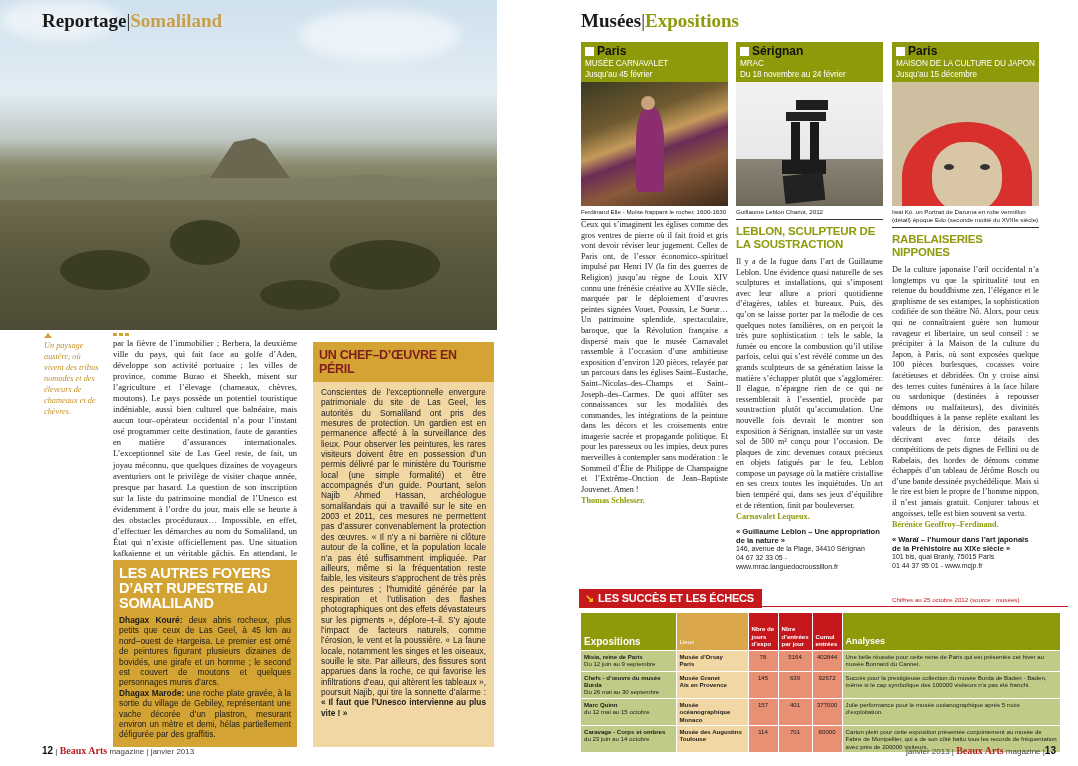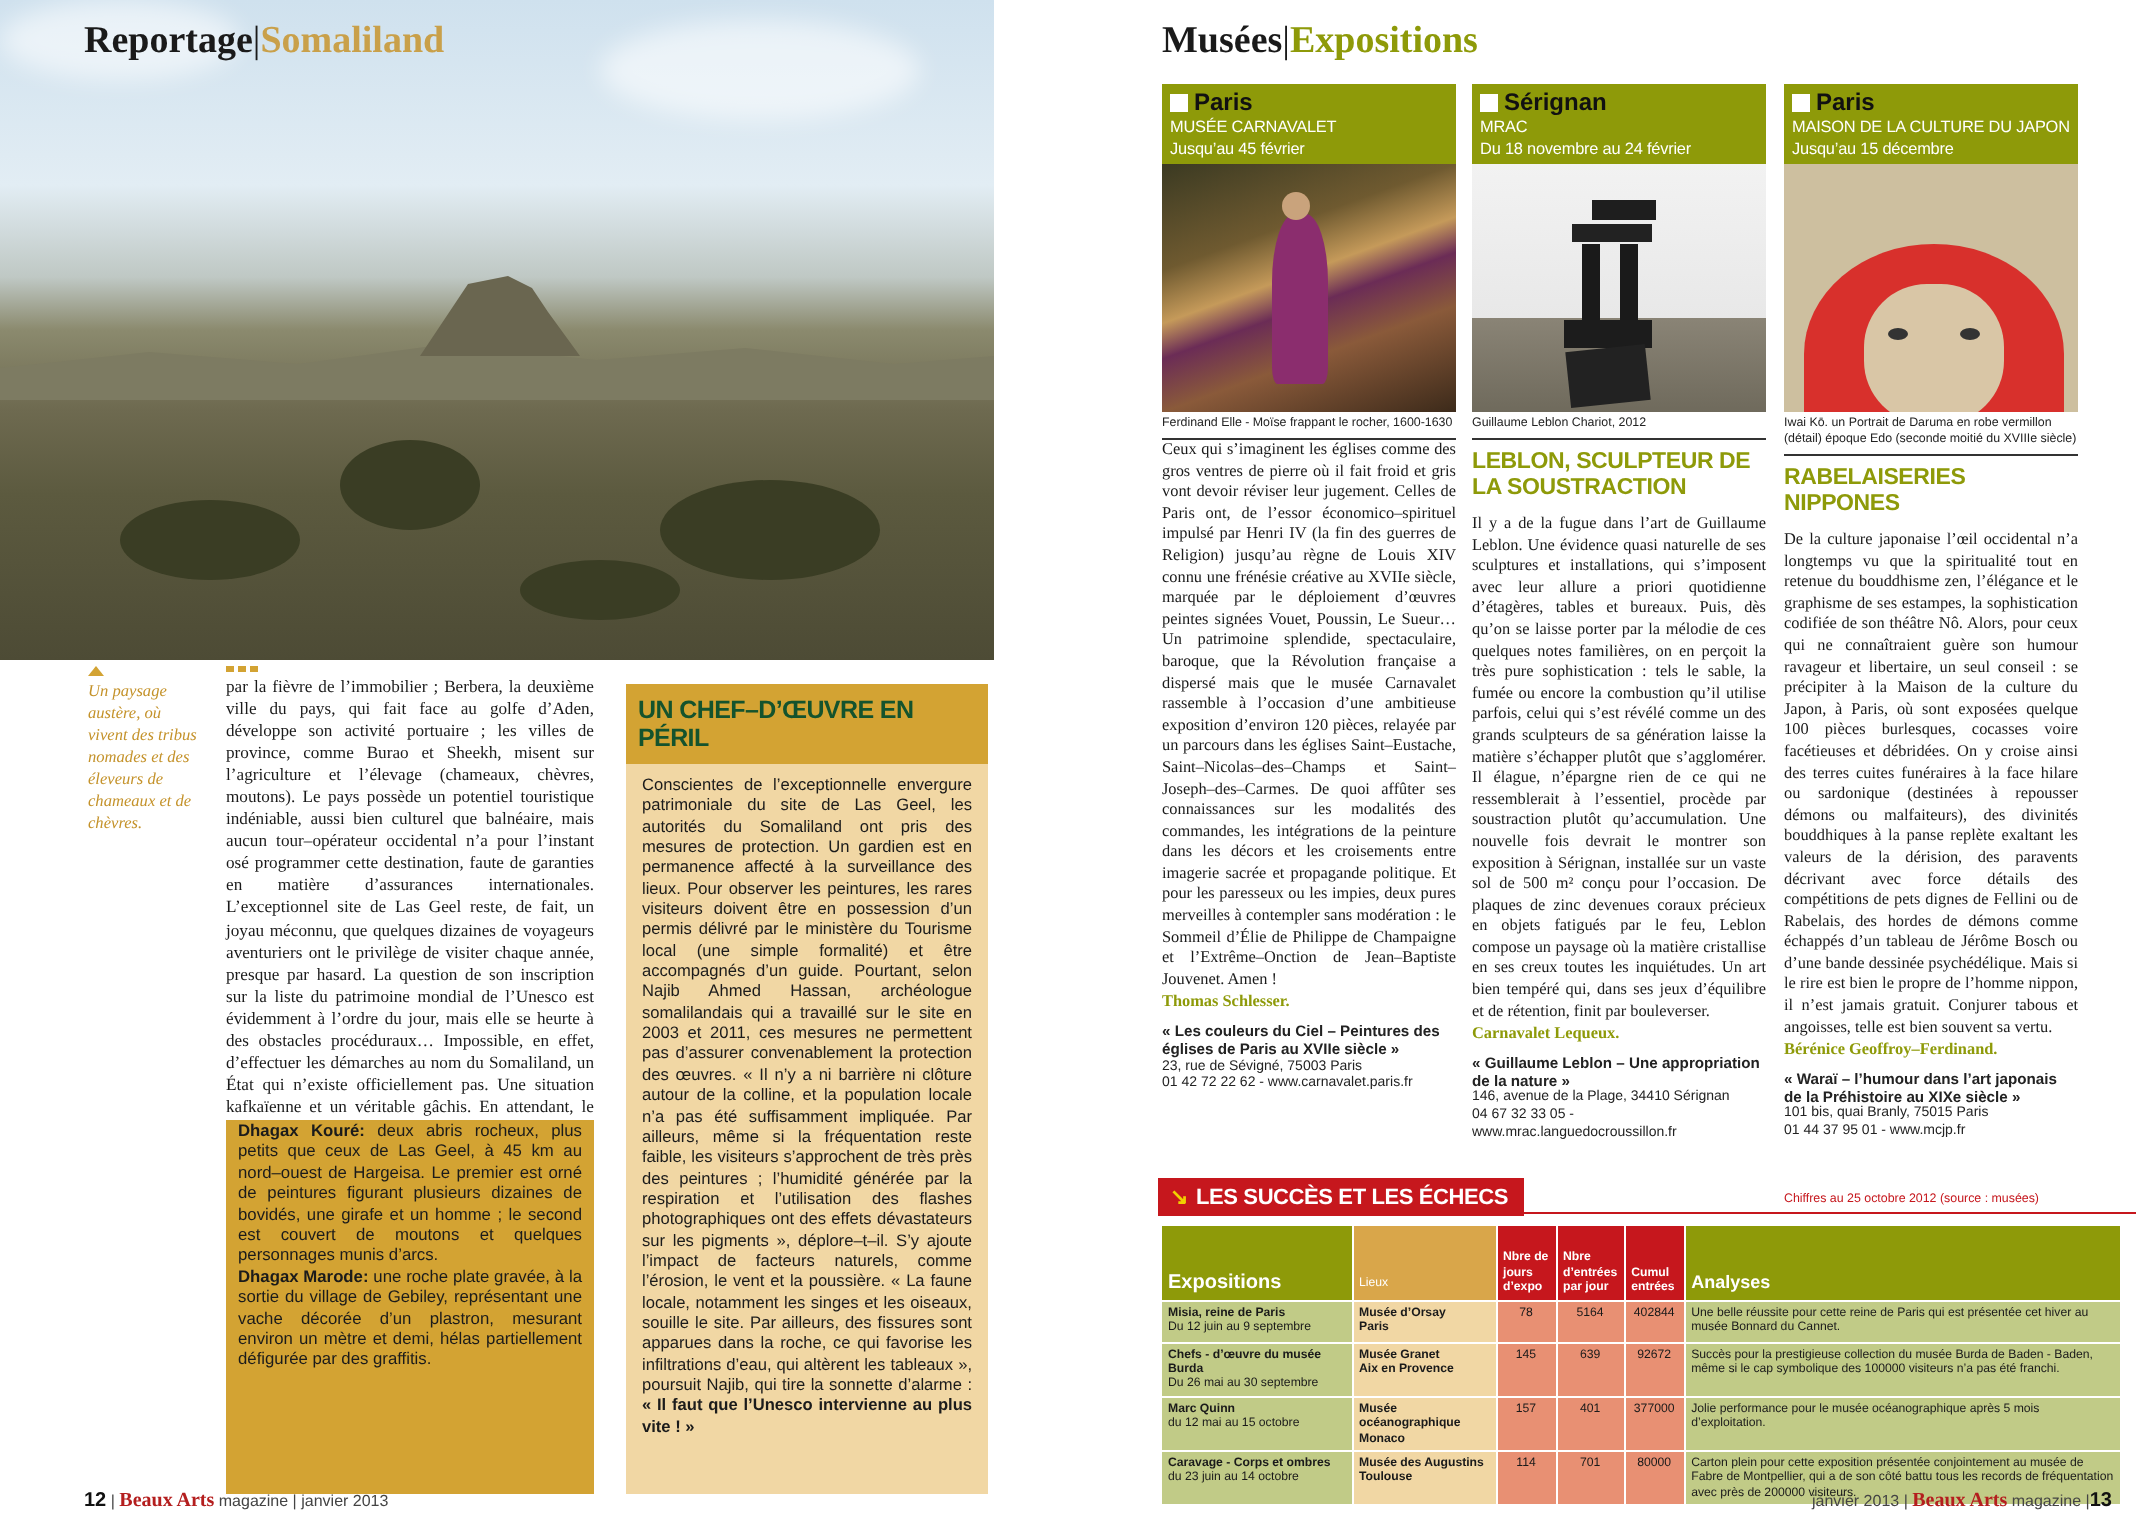--- a/index.html
+++ b/index.html
@@ -16,21 +16,21 @@
 .caption-l{left:44px;top:333px;width:58px;font-style:italic;font-size:8.3px;line-height:11px;color:#c4922a}
 .tri{width:0;height:0;border-left:4px solid transparent;border-right:4px solid transparent;border-bottom:5px solid #d3a333;margin-bottom:2px}
 .squares{display:flex;gap:2px;margin-bottom:2px}
 .squares i{display:block;width:4px;height:3px;background:#d3a333}
 .body-serif{font-size:8.6px;line-height:11.05px;text-align:justify}
 .col-l{left:113px;top:333px;width:184px}
 .box-gold{left:113px;top:560px;width:184px;height:187px;background:#d3a333}
 .box-gold h3{color:#fff;font-family:"Liberation Sans",sans-serif;font-weight:bold;font-size:14.5px;line-height:15px;padding:6px 6px 4px;letter-spacing:-.2px}
 .box-gold p{font-family:"Liberation Sans",sans-serif;font-size:8.4px;line-height:10.4px;padding:0 6px;text-align:justify;color:#1b1b1b}
 .box-beige{left:313px;top:342px;width:181px;height:405px;background:#f1d7a4}
-.box-beige h3{background:#d3a333;color:#14532d;font-family:"Liberation Sans",sans-serif;font-weight:bold;font-size:12.5px;padding:6px 6px;letter-spacing:-.3px}
+.box-beige h3{background:#d3a333;color:#7f1d1d;font-family:"Liberation Sans",sans-serif;font-weight:bold;font-size:12.5px;padding:6px 6px;letter-spacing:-.3px}
 .box-beige p{font-family:"Liberation Sans",sans-serif;font-size:8.3px;line-height:10.35px;padding:5px 8px 0;text-align:justify;color:#1b1b1b}
 .folio{font-family:"Liberation Sans",sans-serif;font-size:8px;color:#444}
 .folio b.num{font-family:Liberation Sans, sans-serif;font-size:10px;color:#111}
 .folio .brand{font-family:"Liberation Serif",serif;font-weight:bold;color:#b41e1e;font-size:10px}
 
 .olive{color:#8e9a09}
 .card{width:147px}
 .card-head{background:#8e9a09;color:#fff;font-family:"Liberation Sans",sans-serif;padding:3px 4px 2px}
 .card-head .city{font-weight:bold;font-size:12px;color:#111;display:flex;align-items:center;gap:3px;line-height:13px}
 .card-head .city i{display:inline-block;width:9px;height:9px;background:#fff}
@@ -84,20 +84,21 @@
 <div class="abs col-l">
   <div class="squares">
       <i></i>
       <i></i>
       <i></i>
     </div>
   <p class="body-serif"><span>par la fièvre de l’immobilier ; Berbera, la deuxième ville du pays, qui fait face au golfe d’Aden, développe son activité portuaire ; les villes de province, comme Burao et Sheekh, misent sur l’agriculture et l’élevage (chameaux, chèvres, moutons). Le pays possède un potentiel touristique indéniable, aussi bien culturel que balnéaire, mais aucun tour–opérateur occidental n’a pour l’instant osé programmer cette destination, faute de garanties en matière d’assurances internationales. L’exceptionnel site de Las Geel reste, de fait, un joyau méconnu, que quelques dizaines de voyageurs aventuriers ont le privilège de visiter chaque année, presque par hasard. La question de son inscription sur la liste du patrimoine mondial de l’Unesco est évidemment à l’ordre du jour, mais elle se heurte à des obstacles procéduraux… Impossible, en effet, d’effectuer les démarches au nom du Somaliland, un État qui n’existe officiellement pas. Une situation kafkaïenne et un véritable gâchis. En attendant, le site, qui aurait besoin de mesures de sauvegarde renforcées, se dégrade.</span> <span style="display:inline-block;width:4px;height:4px;background:#d3a333"></span></p>
 </div>
 
 <div class="abs box-gold">
+  <h3>LES AUTRES FOYERS D’ART RUPESTRE AU SOMALILAND</h3>
   <p><b>Dhagax Kouré:</b><span> deux abris rocheux, plus petits que ceux de Las Geel, à 45 km au nord–ouest de Hargeisa. Le premier est orné de peintures figurant plusieurs dizaines de bovidés, une girafe et un homme ; le second est couvert de moutons et quelques personnages munis d’arcs.</span></p>
   <p><b>Dhagax Marode:</b><span> une roche plate gravée, à la sortie du village de Gebiley, représentant une vache décorée d’un plastron, mesurant environ un mètre et demi, hélas partiellement défigurée par des graffitis.</span></p>
 </div>
 
 <div class="abs box-beige">
   <h3>UN CHEF–D’ŒUVRE EN PÉRIL</h3>
   <p><span>Conscientes de l’exceptionnelle envergure patrimoniale du site de Las Geel, les autorités du Somaliland ont pris des mesures de protection. Un gardien est en permanence affecté à la surveillance des lieux. Pour observer les peintures, les rares visiteurs doivent être en possession d’un permis délivré par le ministère du Tourisme local (une simple formalité) et être accompagnés d’un guide. Pourtant, selon Najib Ahmed Hassan, archéologue somalilandais qui a travaillé sur le site en 2003 et 2011, ces mesures ne permettent pas d’assurer convenablement la protection des œuvres. « Il n’y a ni barrière ni clôture autour de la colline, et la population locale n’a pas été suffisamment impliquée. Par ailleurs, même si la fréquentation reste faible, les visiteurs s’approchent de très près des peintures ; l’humidité générée par la respiration et l’utilisation des flashes photographiques ont des effets dévastateurs sur les pigments », déplore–t–il. S’y ajoute l’impact de facteurs naturels, comme l’érosion, le vent et la poussière. « La faune locale, notamment les singes et les oiseaux, souille le site. Par ailleurs, des fissures sont apparues dans la roche, ce qui favorise les infiltrations d’eau, qui altèrent les tableaux », poursuit Najib, qui tire la sonnette d’alarme : </span><b>« Il faut que l’Unesco intervienne au plus vite ! »</b></p>
 </div>
 
 <div class="abs folio" style="left:42px;top:745px">
@@ -117,25 +118,20 @@
     <div class="venue">MUSÉE CARNAVALET</div>
     <div class="dates">Jusqu’au 45 février</div>
   </div>
   <div class="card-img" style="background:linear-gradient(160deg,#3b3a22 0%,#6f5a30 30%,#c59a5a 45%,#6b2c56 55%,#8a5a3a 70%,#3c2a1a 100%)">
     <div style="position:absolute;left:55px;top:25px;width:28px;height:85px;background:#8b2d6e;border-radius:40% 40% 10% 10%"></div>
     <div style="position:absolute;left:60px;top:14px;width:14px;height:14px;background:#c9a37c;border-radius:50%"></div>
   </div>
   <div class="card-cap">Ferdinand Elle - Moïse frappant le rocher, 1600-1630</div>
   <p class="body-serif">Ceux qui s’imaginent les églises comme des gros ventres de pierre où il fait froid et gris vont devoir réviser leur jugement. Celles de Paris ont, de l’essor économico–spirituel impulsé par Henri IV (la fin des guerres de Religion) jusqu’au règne de Louis XIV connu une frénésie créative au XVIIe siècle, marquée par le déploiement d’œuvres peintes signées Vouet, Poussin, Le Sueur… Un patrimoine splendide, spectaculaire, baroque, que la Révolution française a dispersé mais que le musée Carnavalet rassemble à l’occasion d’une ambitieuse exposition d’environ 120 pièces, relayée par un parcours dans les églises Saint–Eustache, Saint–Nicolas–des–Champs et Saint–Joseph–des–Carmes. De quoi affûter ses connaissances sur les modalités des commandes, les intégrations de la peinture dans les décors et les croisements entre imagerie sacrée et propagande politique. Et pour les paresseux ou les impies, deux pures merveilles à contempler sans modération : le Sommeil d’Élie de Philippe de Champaigne et l’Extrême–Onction de Jean–Baptiste Jouvenet. Amen !</p>
   <div class="author">Thomas Schlesser.</div>
-  <div class="info">
-    <div class="t">« Les couleurs du Ciel – Peintures des églises de Paris au XVIIe siècle »</div>
-    <div>23, rue de Sévigné, 75003 Paris</div>
-    <div>01 42 72 22 62 - www.carnavalet.paris.fr</div>
-  </div>
 </div>
 
 <div class="abs card" style="left:736px;top:42px">
   <div class="card-head">
     <div class="city">
         <i></i>
         <span>Sérignan</span>
       </div>
     <div class="venue">MRAC</div>
     <div class="dates">Du 18 novembre au 24 février</div>

